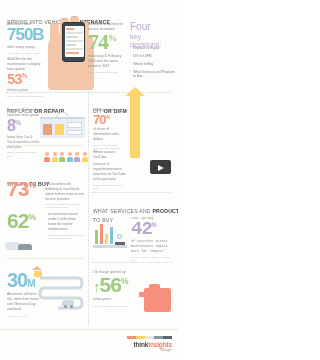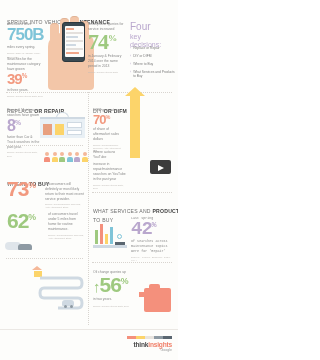--- a/index.html
+++ b/index.html
@@ -157,21 +157,21 @@
 
   <div class="blk" style="left:7px; top:22px; width:40px;">
     <div class="lede">Americans drive</div>
     <div class="big" style="font-size:17px;color:#7fc4d8;margin-top:1px;">750B</div>
     <div class="lede" style="margin-top:2px;">miles every spring.</div>
     <div class="src" style="margin-top:3px;">Source: Office of Highway Policy Information</div>
   </div>
 
   <div class="blk" style="left:7px; top:57px; width:40px;">
     <div class="lede">Searches for the maintenance category have grown</div>
-    <div class="big" style="font-size:15px;color:#f2997f;margin-top:1px;"><span>39</span><span class="pct">%</span></div>
+    <div class="big" style="font-size:15px;color:#f2997f;margin-top:1px;"><span>53</span><span class="pct">%</span></div>
     <div class="lede" style="margin-top:2px;">in three years.</div>
     <div class="src" style="margin-top:2px;">Source: Google Internal Data, 2014</div>
   </div>
 
   <div class="hand">
     <div class="finger" style="left:2px;  top:-10px; width:9px;  height:20px;"></div>
     <div class="finger" style="left:12px; top:-15px; width:9px;  height:25px;"></div>
     <div class="finger" style="left:22px; top:-17px; width:9px;  height:27px;"></div>
     <div class="finger" style="left:32px; top:-12px; width:9px;  height:22px;"></div>
   </div>
@@ -329,20 +329,25 @@
   <div style="position:absolute;left:93px;top:218px;width:36px;height:30px;">
     <div style="position:absolute;left:2px; bottom:4px; width:3px; height:14px; background:#9ec97f;"></div>
     <div style="position:absolute;left:7px; bottom:4px; width:3px; height:20px; background:#f4907c;"></div>
     <div style="position:absolute;left:12px;bottom:4px; width:3px; height:10px; background:#fcd46a;"></div>
     <div style="position:absolute;left:17px;bottom:4px; width:3px; height:17px; background:#7fc4d8;"></div>
     <div style="position:absolute;left:24px;bottom:9px; width:5px; height:5px; border:1px solid #7fc4d8; border-radius:50%;"></div>
     <div style="position:absolute;left:0;bottom:0;width:34px;height:3px;background:#cfd9e2;"></div>
     <div style="position:absolute;left:22px;bottom:3px;width:10px;height:3px;background:#5a6670;"></div>
   </div>
 
+  <div class="blk" style="left:7px; top:272px; width:33px;">
+    <div class="big" style="font-size:20px;color:#7fc4d8;"><span>30</span><span style="font-size:.5em;font-weight:bold;">M</span></div>
+    <div class="lede" style="margin-top:3px;">Americans will drive 50+ miles from home over Memorial Day weekend</div>
+    <div class="src" style="margin-top:3px;">Source: AAA, 2013</div>
+  </div>
 
   <div class="house">
     <div class="house-roof"></div>
     <div class="house-body"></div>
   </div>
   <svg class="road" viewBox="0 0 46 36">
     <path d="M2 2 H40 Q44 2 44 7 Q44 12 40 12 H6 Q2 12 2 17 Q2 22 6 22 H40 Q44 22 44 27 Q44 32 40 32 H20"></path>
   </svg>
   <div class="car2">
     <div class="wheel" style="left:1.5px;"></div>

